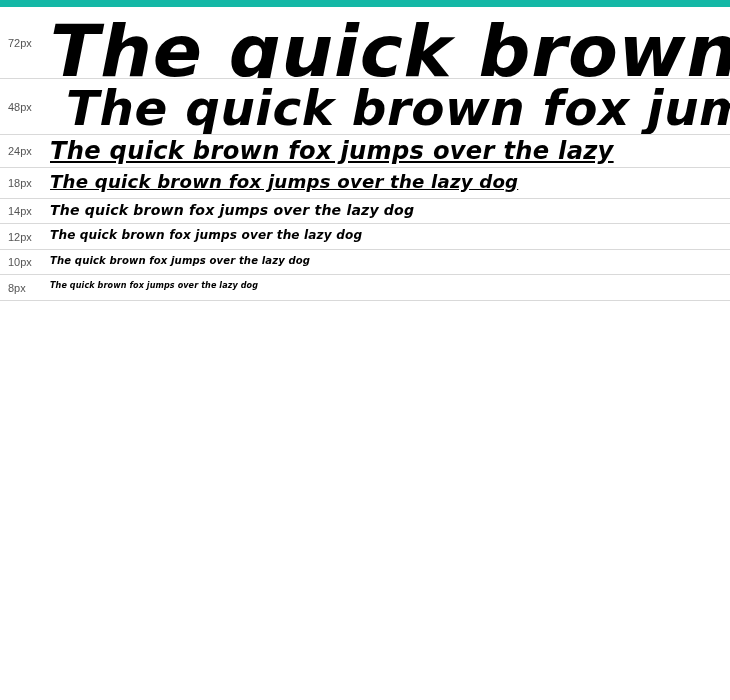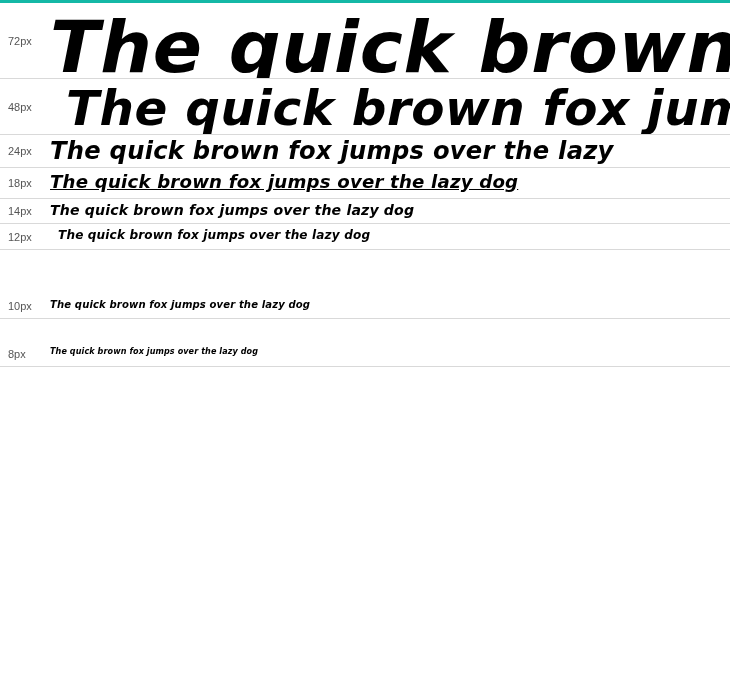--- a/index.html
+++ b/index.html
@@ -19,21 +19,21 @@
     position: relative;
   }
   .row {
     position: relative;
     border-bottom: 1px solid #d9d9d9;
     box-sizing: border-box;
     overflow: hidden;
     white-space: nowrap;
   }
   .row:first-child {
-    border-top: 3px solid #14b8a6;
+    border-top: 7px solid #14b8a6;
   }
   .size-label {
     position: absolute;
     left: 8px;
     top: 50%;
     transform: translateY(-50%);
     font-family: "Liberation Sans", sans-serif;
     font-size: 11px;
     color: #555555;
     letter-spacing: 0;
@@ -53,31 +53,31 @@
     transform-origin: left center;
     line-height: 1.02;
   }
   
   .r72 { height: 79px; }
   .r72 .sample { font-size: 72px; padding-top: 8px; }
   .r48 { height: 56px; padding-left: 16px; }
   .r48 .sample { font-size: 48px; padding-top: 5px; }
   .r36 { height: 44px; }
   .r36 .sample { font-size: 36px; padding-top: 4px; }
-  .r24 { height: 33px; }
+  .r24 { height: 33px; text-decoration: underline; }
   .r24 .sample { font-size: 24px; padding-top: 4px; }
   .r18 { height: 31px; text-decoration: underline; }
   .r18 .sample { font-size: 18px; padding-top: 5px; }
   .r14 { height: 25px; }
   .r14 .sample { font-size: 14px; padding-top: 4px; }
-  .r12 { height: 26px; padding-left: 8px; }
+  .r12 { height: 26px; }
   .r12 .sample { font-size: 12px; padding-top: 5px; }
-  .r10 { height: 25px; margin-top: 44px; }
+  .r10 { height: 25px; }
   .r10 .sample { font-size: 10px; padding-top: 6px; }
-  .r8  { height: 26px; margin-top: 22px; }
+  .r8  { height: 26px; }
   .r8  .sample { font-size: 8px; padding-top: 7px; }
 
   .filler {
     height: 260px;
     background: #ffffff;
   }
 </style>
 </head>
 <body>
 

